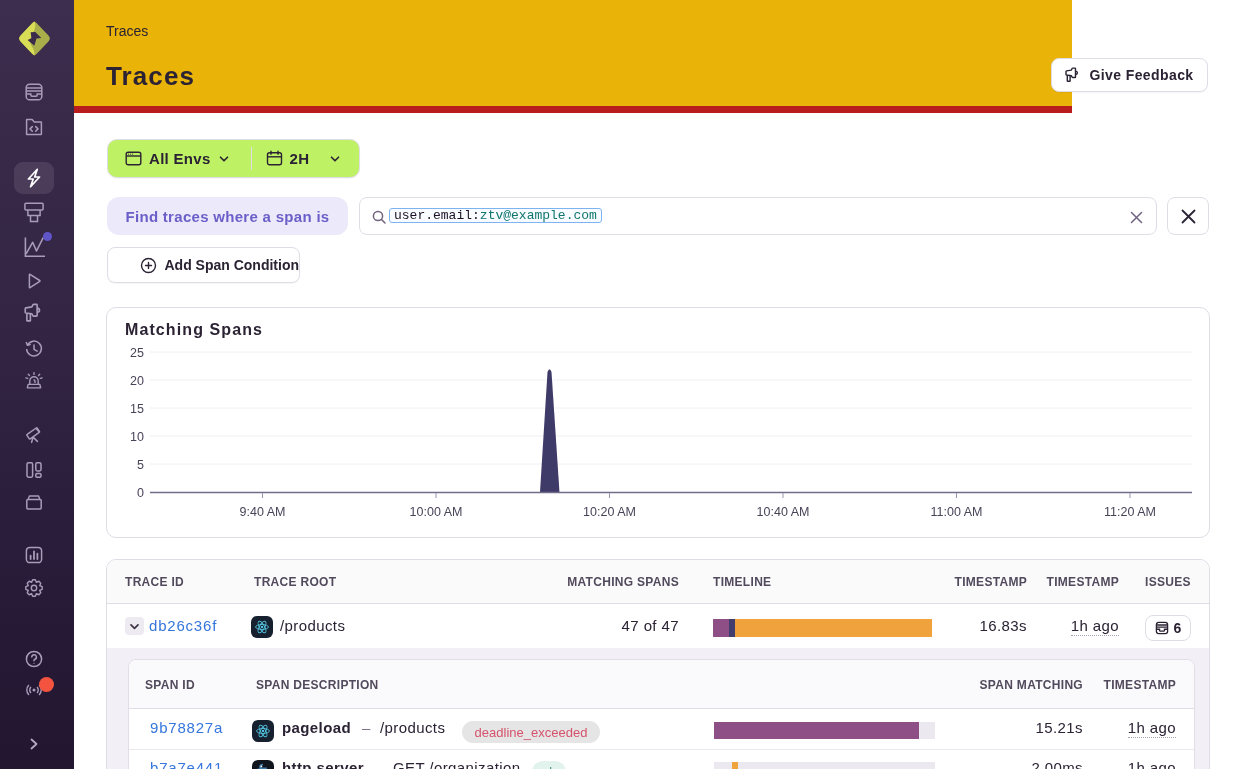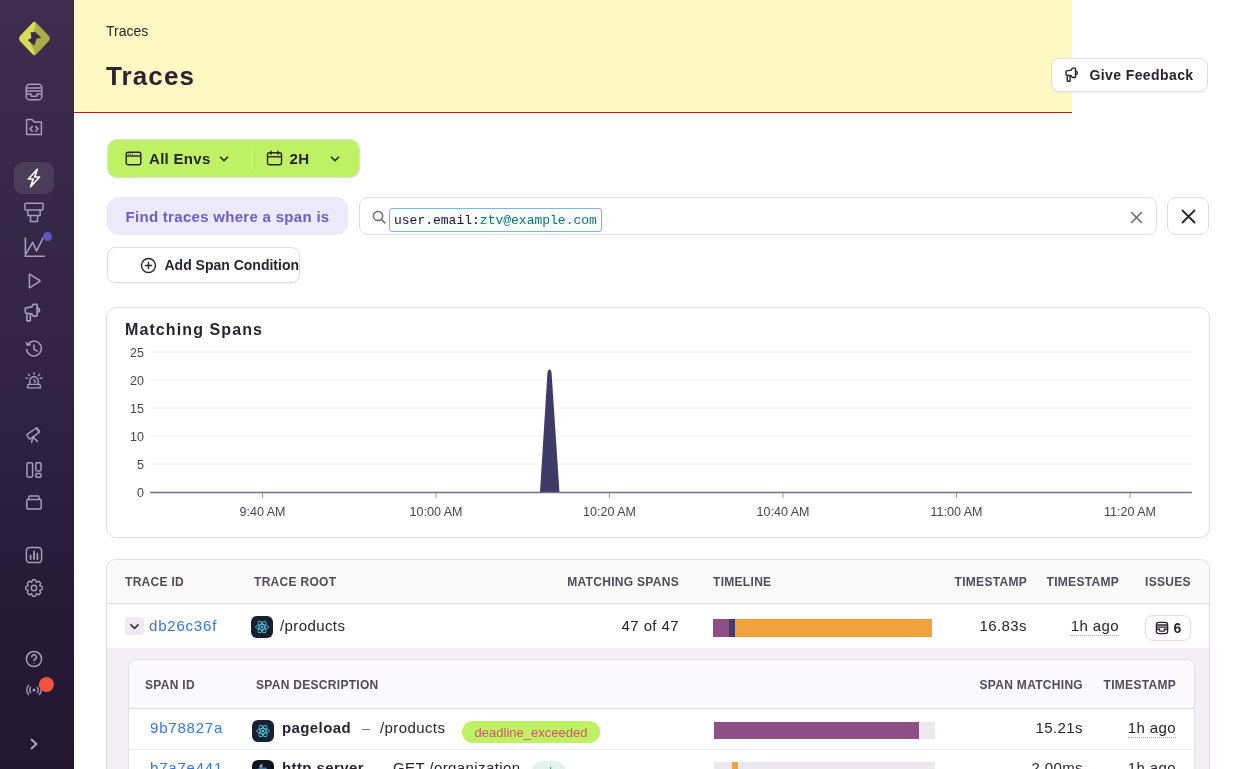--- a/index.html
+++ b/index.html
@@ -10,21 +10,21 @@
 
 
 #sidebar { position:absolute; left:0; top:0; width:74px; height:769px;
   background:linear-gradient(180deg,#3d2d4e 0%,#322442 45%,#261a37 80%,#221630 100%); }
 #sidebar svg { position:absolute; }
 .activebg { position:absolute; left:14px; top:162px; width:40px; height:32px;
   background:rgba(255,255,255,0.10); border-radius:9px; }
 
 
 #header { position:absolute; left:74px; top:0; width:998px; height:113px;
-  background:#fef9c3; border-bottom:1px solid #b91c1c; }
+  background:#eab308; border-bottom:7px solid #b91c1c; }
 #crumb { position:absolute; left:32px; top:23px; font-size:14px; color:#2b2233; }
 #h1 { position:absolute; left:32px; top:61px; font-size:26px; font-weight:700; color:#2b2233; letter-spacing:1.1px; }
 #feedback { position:absolute; left:977px; top:58px; width:157px; height:34px;
   background:#fff; border:1px solid #e0dce5; border-radius:8px;
   display:flex; align-items:center; justify-content:center; gap:8px;
   font-weight:700; font-size:14px; color:#2b2233; letter-spacing:0.4px;
   box-shadow:0 1px 1px rgba(40,30,60,0.04); }
 
 
 #filterbar { position:absolute; left:107px; top:139px; width:253px; height:39px;
@@ -33,21 +33,21 @@
 #filterbar .seg { display:flex; align-items:center; gap:7px; padding:0 14px 0 17px; height:100%; }
 #filterbar .divider { width:1px; height:23px; background:#e0dce5; }
 #filterbar .lbl { font-weight:700; font-size:15px; color:#2b2233; letter-spacing:0.3px; }
 
 
 #wherelbl { position:absolute; left:107px; top:197px; width:241px; height:38px;
   background:#ece9fb; border-radius:12px; display:flex; align-items:center; justify-content:center;
   font-weight:700; font-size:15px; color:#6a5fc8; letter-spacing:0.3px; }
 #searchbar { position:absolute; left:359px; top:197px; width:798px; height:38px;
   background:#fff; border:1px solid #e0dce5; border-radius:8px; }
-#token { position:absolute; left:29px; top:10px; height:24px; padding:4px 4px;
+#token { position:absolute; left:29px; top:10px; height:15px; padding:4px 4px;
   display:flex; align-items:center;
   border:1px solid #7db4f0; border-radius:3px; background:#f8fbff;
   font-family:"Liberation Mono", monospace; font-size:13px; color:#1d1127; }
 #token .val { color:#0f766e; }
 #clearx { position:absolute; right:13px; top:13px; }
 #bigx { position:absolute; left:1167px; top:197px; width:42px; height:38px;
   background:#fff; border:1px solid #e0dce5; border-radius:8px;
   display:flex; align-items:center; justify-content:center; }
 #addspan { position:absolute; left:107px; top:247px; width:193px; height:36px;
   background:#fff; border:1px solid #e0dce5; border-radius:8px;
@@ -343,21 +343,21 @@
               <g stroke="#53c1de" stroke-width="0.9" fill="none">
                 <ellipse cx="11" cy="11" rx="6.4" ry="2.5"></ellipse>
                 <ellipse cx="11" cy="11" rx="6.4" ry="2.5" transform="rotate(60 11 11)"></ellipse>
                 <ellipse cx="11" cy="11" rx="6.4" ry="2.5" transform="rotate(120 11 11)"></ellipse>
               </g>
               <circle cx="11" cy="11" r="1.25" fill="#53c1de"></circle>
             </svg>
           <div class="cell" style="left:153px;top:9px;font-weight:700">pageload</div>
           <div class="cell" style="left:233px;top:9px;color:#80708f">–</div>
           <div class="cell" style="left:251px;top:9px">/products</div>
-          <div style="position:absolute;left:333px;top:11px;height:22px;width:138px;background:#bef264;border-radius:11px;display:flex;align-items:center;justify-content:center;font-size:13px;color:#d5536c;">deadline_exceeded</div>
+          <div style="position:absolute;left:333px;top:11px;height:22px;width:138px;background:#e5e5e5;border-radius:11px;display:flex;align-items:center;justify-content:center;font-size:13px;color:#d5536c;">deadline_exceeded</div>
 
           <div style="position:absolute;left:585px;top:12px;width:221px;height:17px;background:#ece8f0;">
             <div style="position:absolute;left:0;top:0;width:205px;height:17px;background:#8d4f86;"></div>
           </div>
           <div class="cell" style="left:848px;top:9px;width:106px;text-align:right">15.21s</div>
           <div class="cell" style="left:967px;top:9px;width:80px;text-align:right"><span class="dotted">1h ago</span></div>
         </div>
 
         <div style="position:absolute;left:0;top:90px;width:1065px;height:40px;background:#fff;">
           <a class="link cell" style="left:21px;top:9px">b7a7e441</a>

